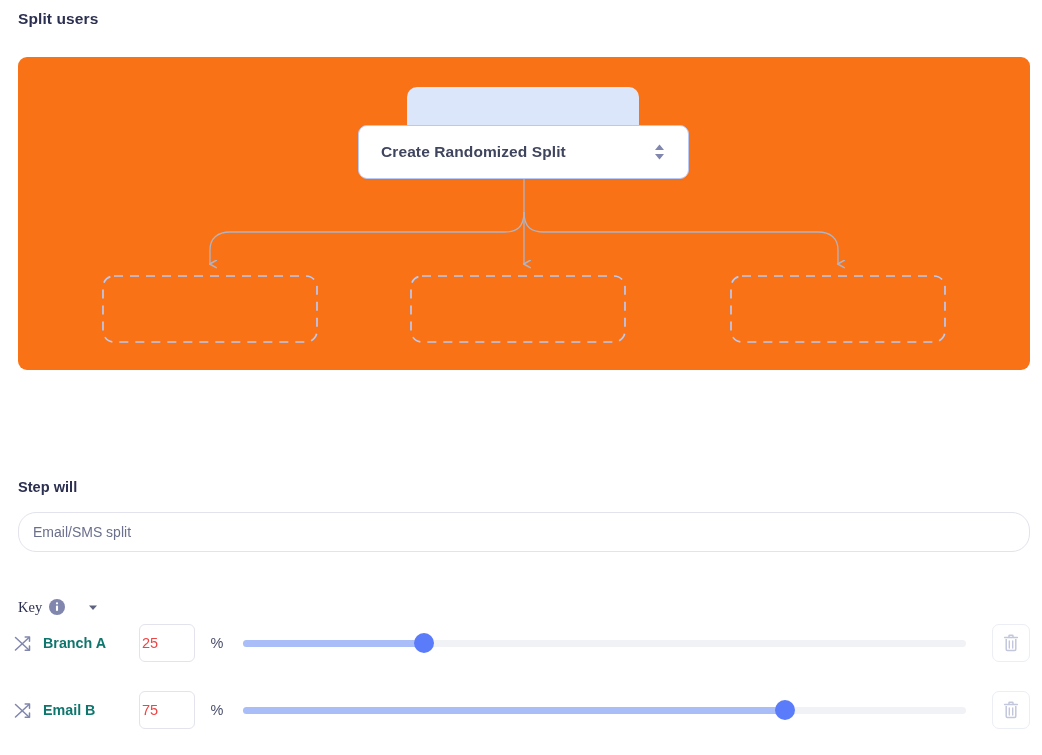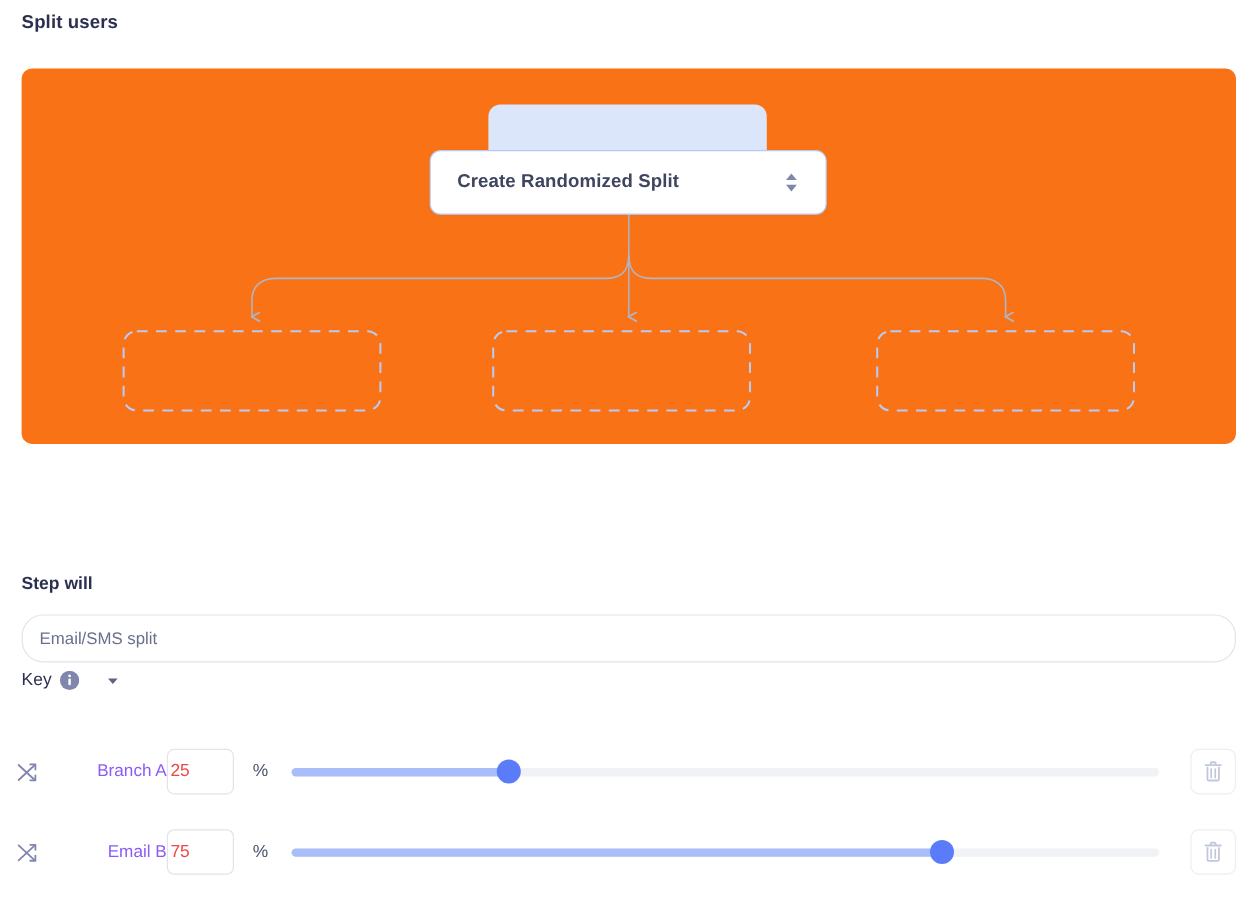--- a/index.html
+++ b/index.html
@@ -130,24 +130,25 @@
     font-size: 14px;
     color: #6a6f8c;
     outline: none;
   }
   .step-name-input::placeholder { color: #6a6f8c; }
 
   
   .key-row {
     position: absolute;
     left: 18px;
-    top: 556px;
+    top: 596px;
     display: flex;
     align-items: center;
     height: 22px;
+    font-family: Liberation Serif, serif;
   }
   .key-label {
     font-size: 14.5px;
     color: #2c3050;
     margin-right: 7px;
   }
   .info-icon {
     display: block;
     width: 16px;
     height: 16px;
@@ -176,24 +177,23 @@
   .shuffle-icon {
     display: block;
     width: 17px;
     height: 17px;
     flex: none;
   }
   .branch-name {
     width: 96px;
     margin-left: 12px;
     font-size: 14.3px;
-    font-weight: normal;
-    color: #8b5cf6;
-    flex: none;
-    text-align: right;
+    font-weight: bold;
+    color: #0f766e;
+    flex: none;
   }
   .pct-input {
     width: 56px;
     height: 38px;
     box-sizing: border-box;
     background: #ffffff;
     border: 1px solid #e2e3ec;
     border-radius: 6px;
     text-align: left;
     font-family: "Liberation Sans", sans-serif;

